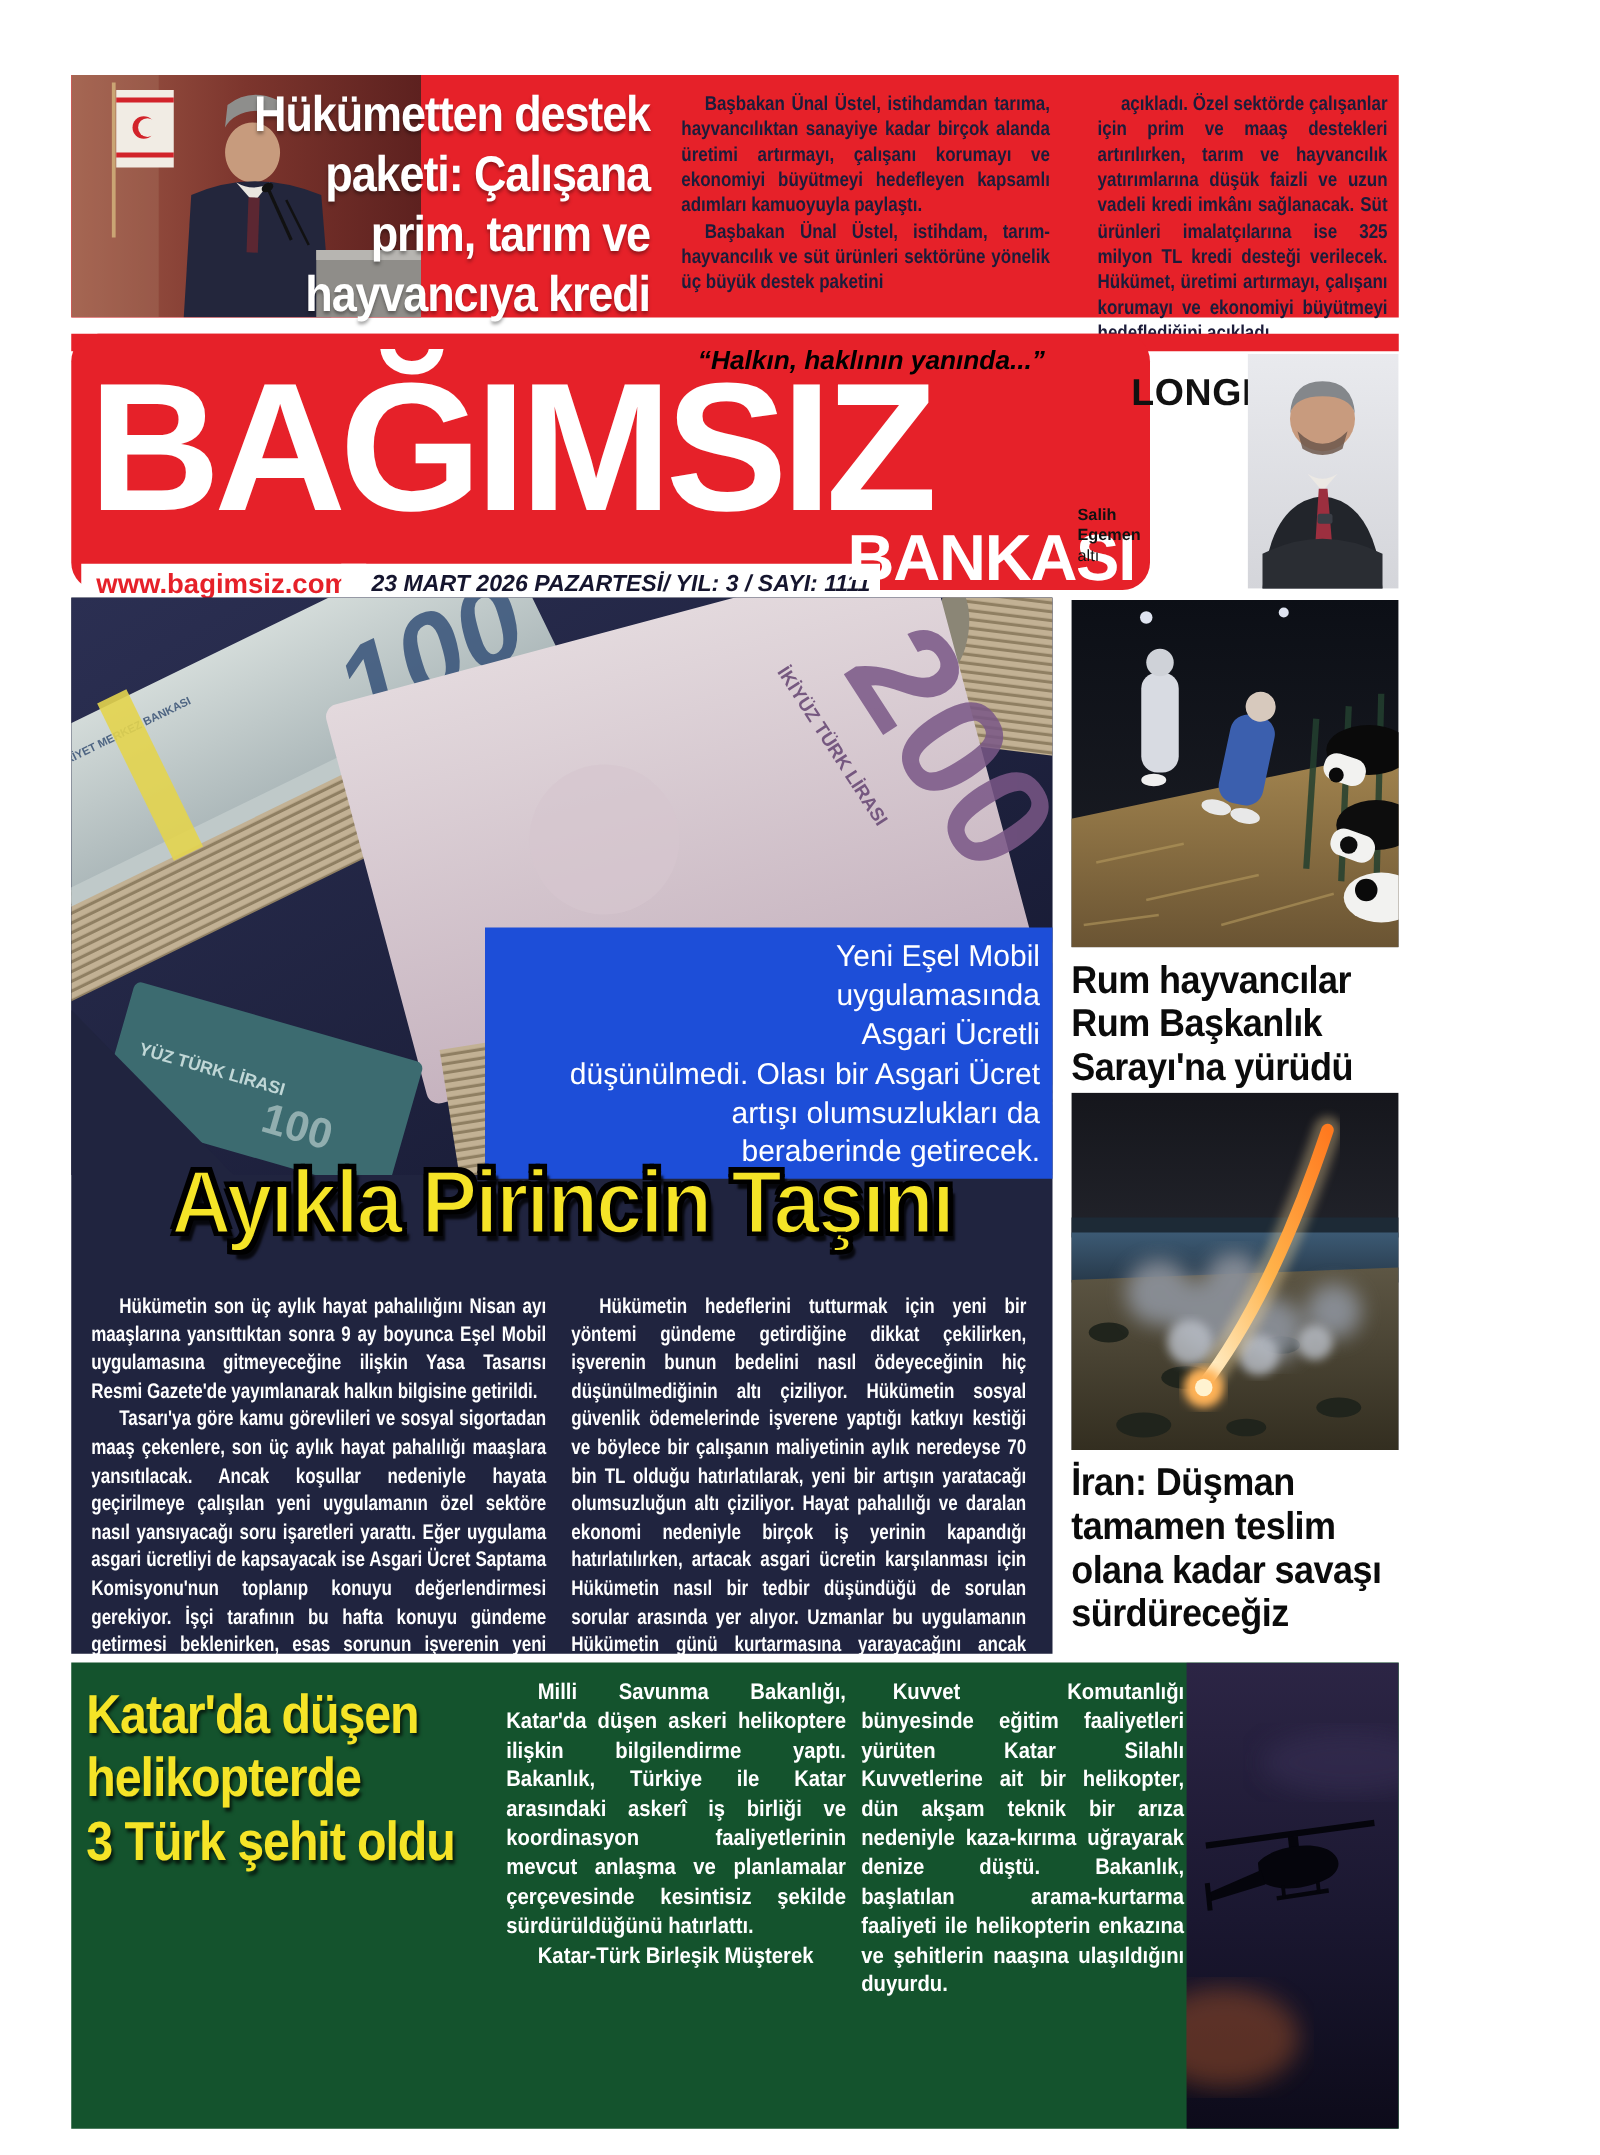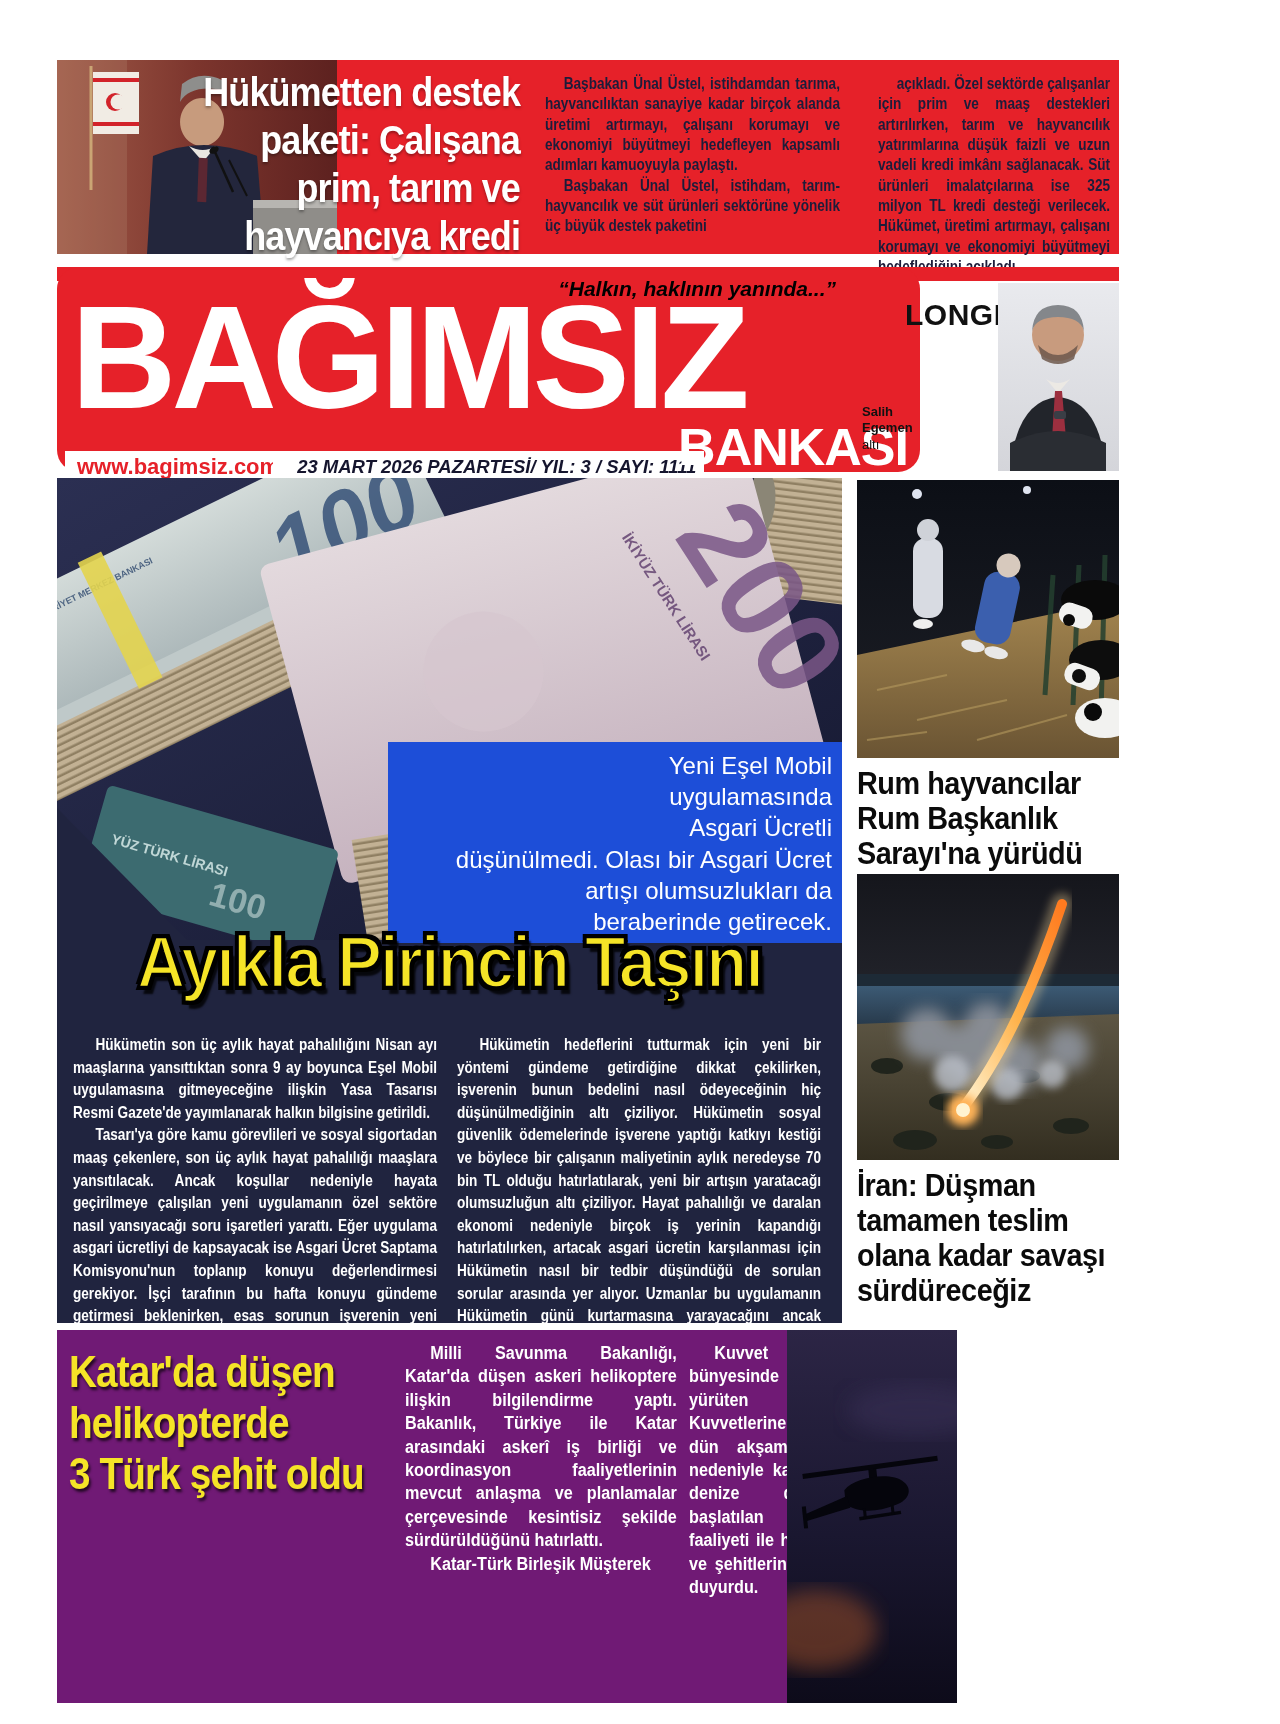--- a/index.html
+++ b/index.html
@@ -55,21 +55,21 @@
   .ms-col1{left:16px;}
   .ms-col2{left:400px;}
 
   
   .rail-head{left:857px;width:268px;color:#0b0b0b;font-weight:900;font-size:31px;line-height:1.13;
      letter-spacing:-.5px;transform:scaleX(.93);transform-origin:left top;}
   .rail-head1{top:766px;}
   .rail-head2{top:1168px;}
 
   
-  .bottom-box{left:57px;top:1330px;width:900px;height:373px;background:#701a75;}
+  .bottom-box{left:57px;top:1330px;width:1062px;height:373px;background:#14532d;}
   .bt-headline{left:12px;top:16px;color:#f5e427;font-weight:900;font-size:44px;line-height:1.16;
      letter-spacing:-1px;transform:scaleX(.88);transform-origin:left top;
      text-shadow:2px 3px 3px rgba(0,0,0,.7);}
   .bt-col{top:12px;color:#fff;font-weight:bold;font-size:18px;line-height:1.3;
      text-align:justify;transform:scaleX(.9);transform-origin:left top;}
   .bt-col p{margin:0;text-indent:28px;}
   .bt-col1{left:348px;width:302px;}
   .bt-col2{left:632px;width:287px;}
 </style>
 </head>

